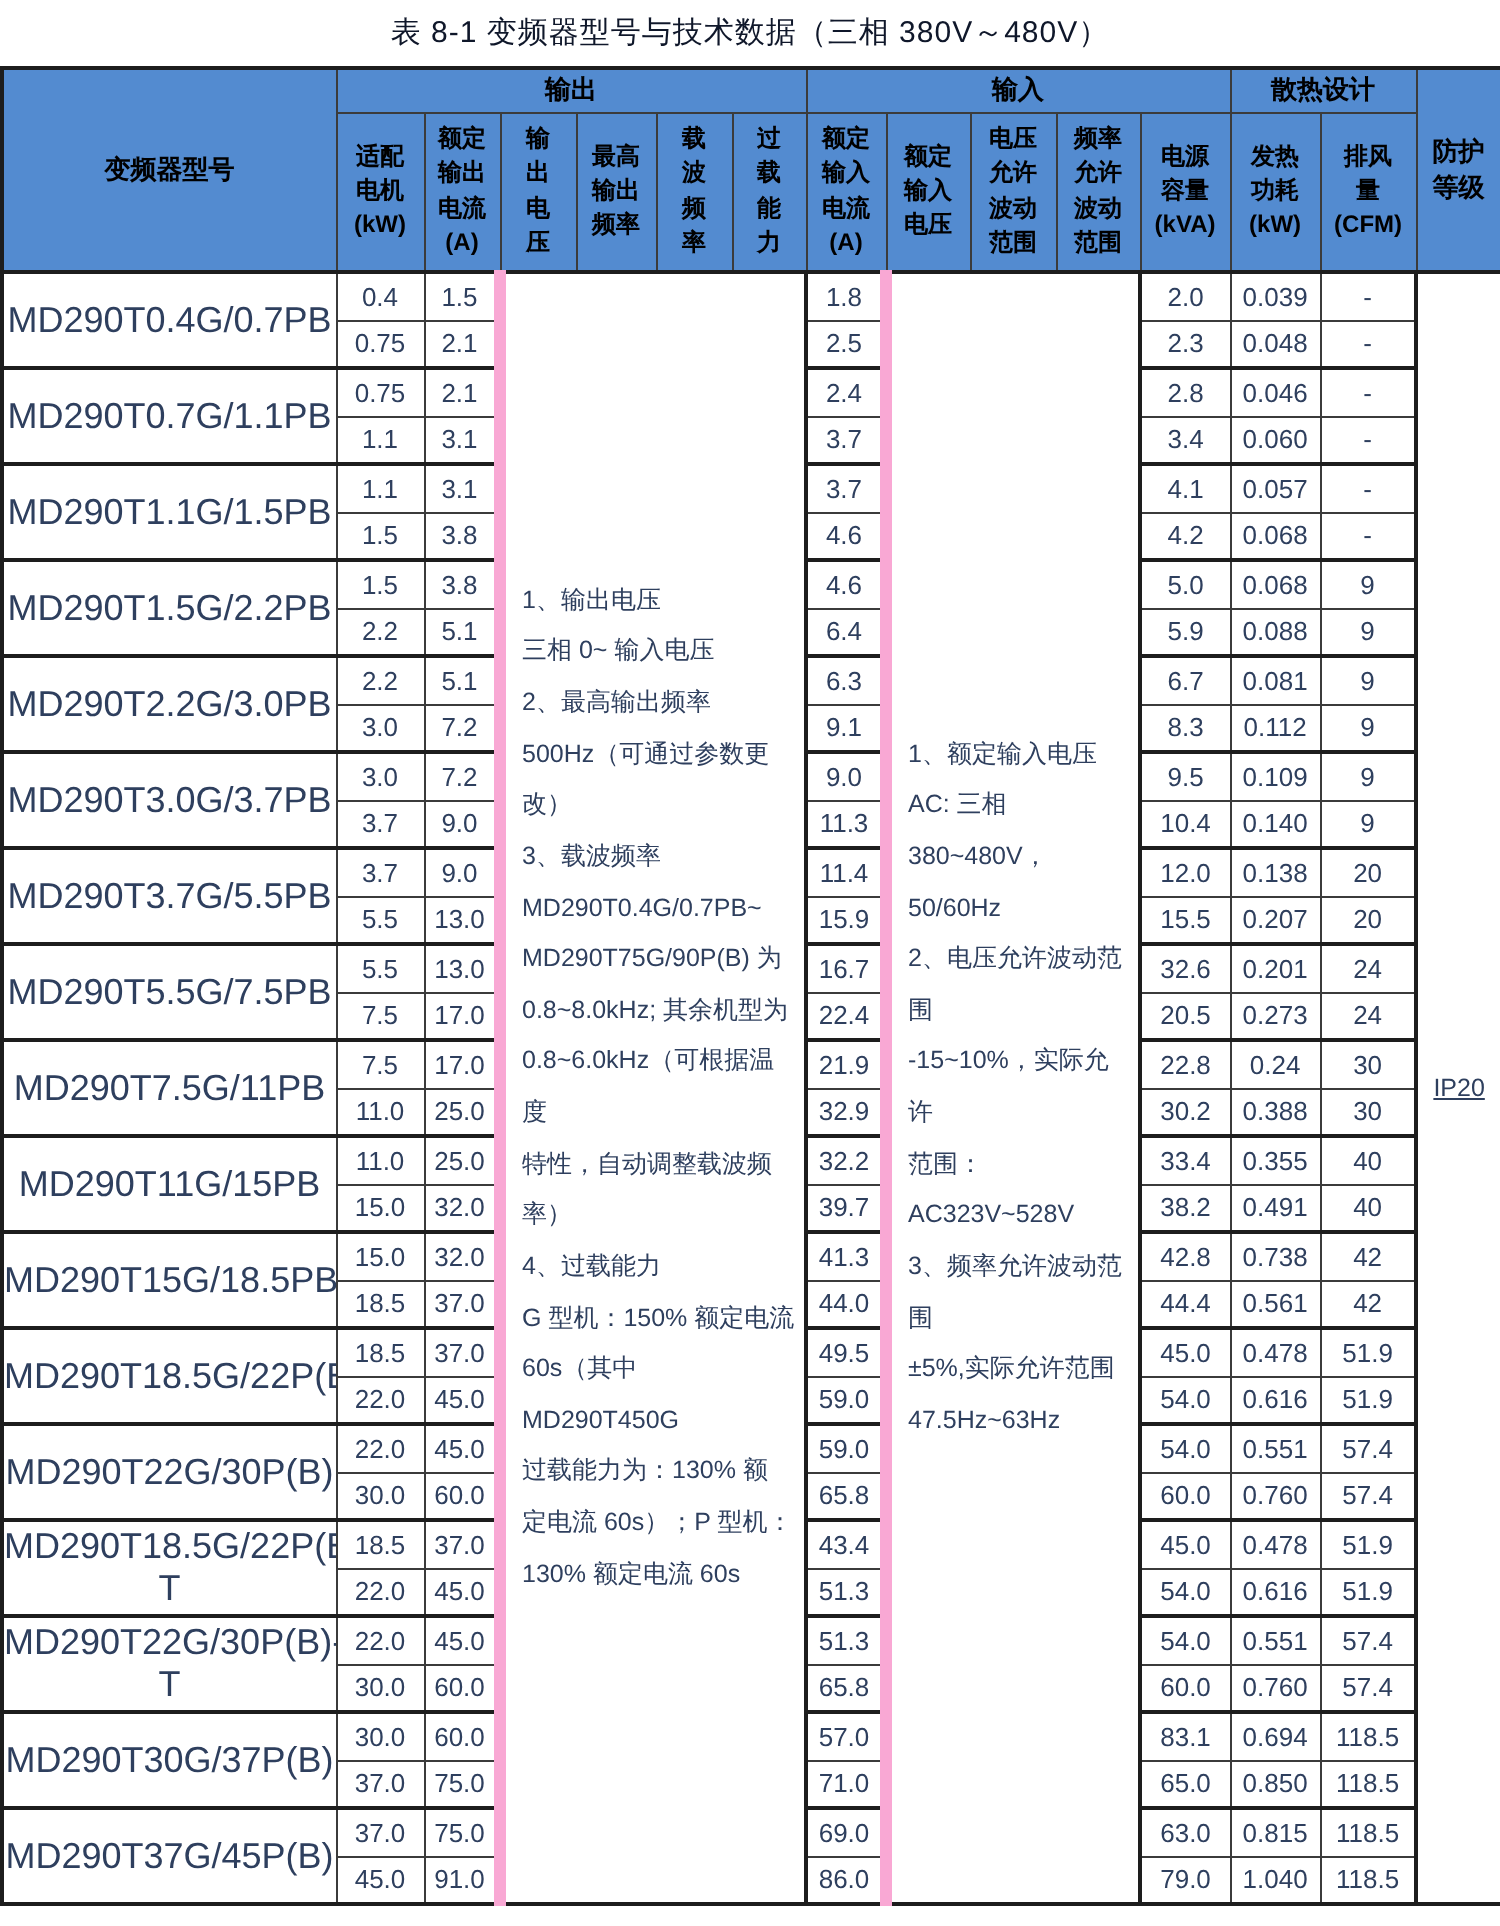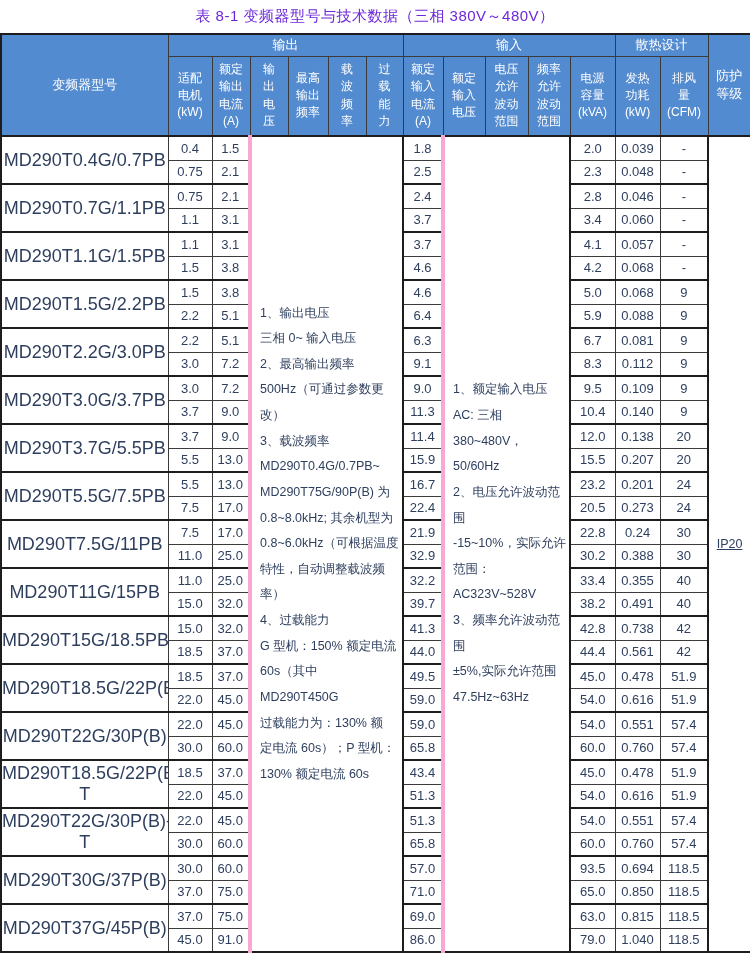--- a/index.html
+++ b/index.html
@@ -3,45 +3,45 @@
 <meta charset="utf-8">
 <style>
   * { margin:0; padding:0; box-sizing:border-box; }
   body { background:#ffffff; }
   .page {
     width:750px; height:963px; background:#ffffff; overflow:hidden;
     font-family:"Liberation Sans", sans-serif;
   }
   .title-bar {
     height:33px; display:flex; align-items:center; justify-content:center;
-    font-size:15px; color:#6d28d9; letter-spacing:0.5px;
+    font-size:15px; color:#0f172a; letter-spacing:0.5px;
   }
   table.spec {
     width:750px; border-collapse:collapse; table-layout:fixed;
     border:2px solid #1d1d1d;
   }
   table.spec th, table.spec td {
     border:1px solid #3b3b3b; text-align:center; vertical-align:middle;
     overflow:hidden;
   }
   thead th {
-    background:#538bd0; color:#ffffff; font-weight:normal;
+    background:#538bd0; color:#000000; font-weight:bold;
     white-space:pre-line; border-color:#2a2a2a;
   }
   thead tr.group-row th { font-size:13px; height:22px; }
   thead tr.sub-row th { font-size:12px; height:80px; line-height:1.45; padding:2px 0; }
   tbody td {
     font-size:13px; color:#2e3f5e; height:24px; background:#ffffff;
   }
   tbody td.model { font-size:18px; }
   tbody tr.block-start td { border-top:2px solid #1d1d1d; }
   tbody td.notes {
     text-align:left; vertical-align:middle; padding:0 3px 0 8px;
     font-size:12.5px; line-height:2.05; white-space:pre-line;
-    border-left:4px solid #f9a8d4; border-right:2px solid #1d1d1d;
+    border-left:6px solid #f9a8d4; border-right:2px solid #1d1d1d;
   }
   tbody td.ip { font-size:12.5px; border-left:2px solid #1d1d1d;text-decoration:underline; }
 </style>
 </head>
 <body>
 
 <div class="page">
   <div class="title-bar">表 8-1 变频器型号与技术数据（三相 380V～480V）</div>
 
   <table class="spec">
@@ -264,21 +264,21 @@
           <td>15.9</td>
           <td>15.5</td>
           <td>0.207</td>
           <td>20</td>
         </tr>
         <tr class="block-start">
           <td class="model" rowspan="2">MD290T5.5G/7.5PB</td>
           <td>5.5</td>
           <td>13.0</td>
           <td>16.7</td>
-          <td>23.2</td>
+          <td>32.6</td>
           <td>0.201</td>
           <td>24</td>
         </tr>
         <tr>
           <td>7.5</td>
           <td>17.0</td>
           <td>22.4</td>
           <td>20.5</td>
           <td>0.273</td>
           <td>24</td>
@@ -400,21 +400,21 @@
           <td>65.8</td>
           <td>60.0</td>
           <td>0.760</td>
           <td>57.4</td>
         </tr>
         <tr class="block-start">
           <td class="model" rowspan="2">MD290T30G/37P(B)</td>
           <td>30.0</td>
           <td>60.0</td>
           <td>57.0</td>
-          <td>93.5</td>
+          <td>83.1</td>
           <td>0.694</td>
           <td>118.5</td>
         </tr>
         <tr>
           <td>37.0</td>
           <td>75.0</td>
           <td>71.0</td>
           <td>65.0</td>
           <td>0.850</td>
           <td>118.5</td>

